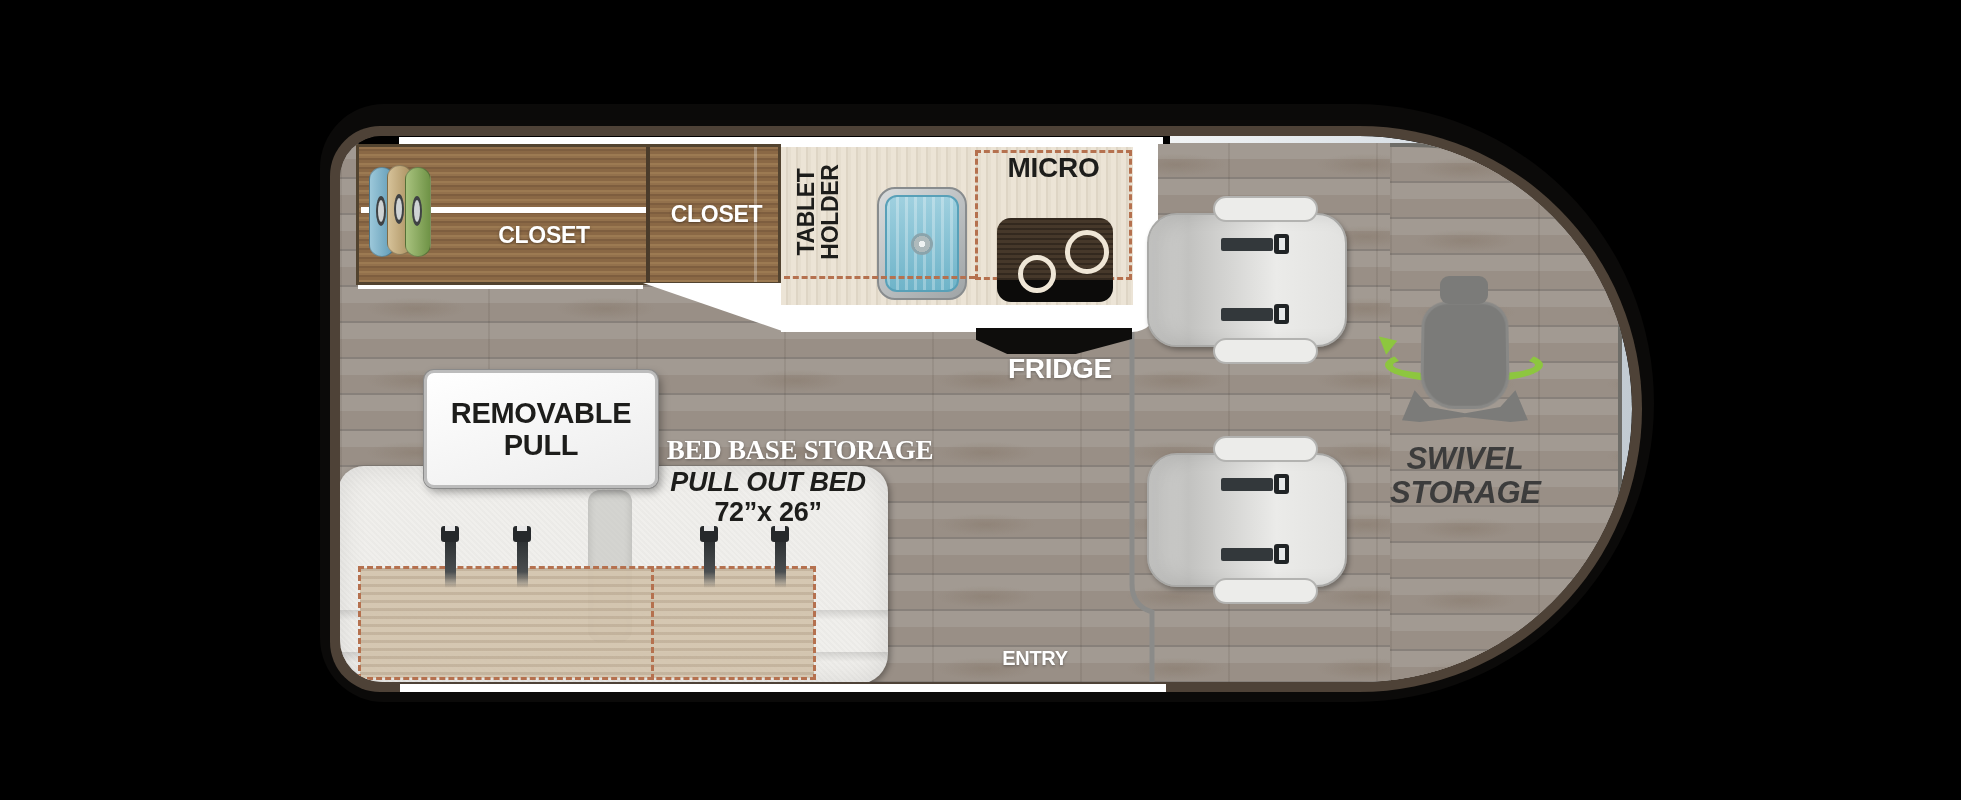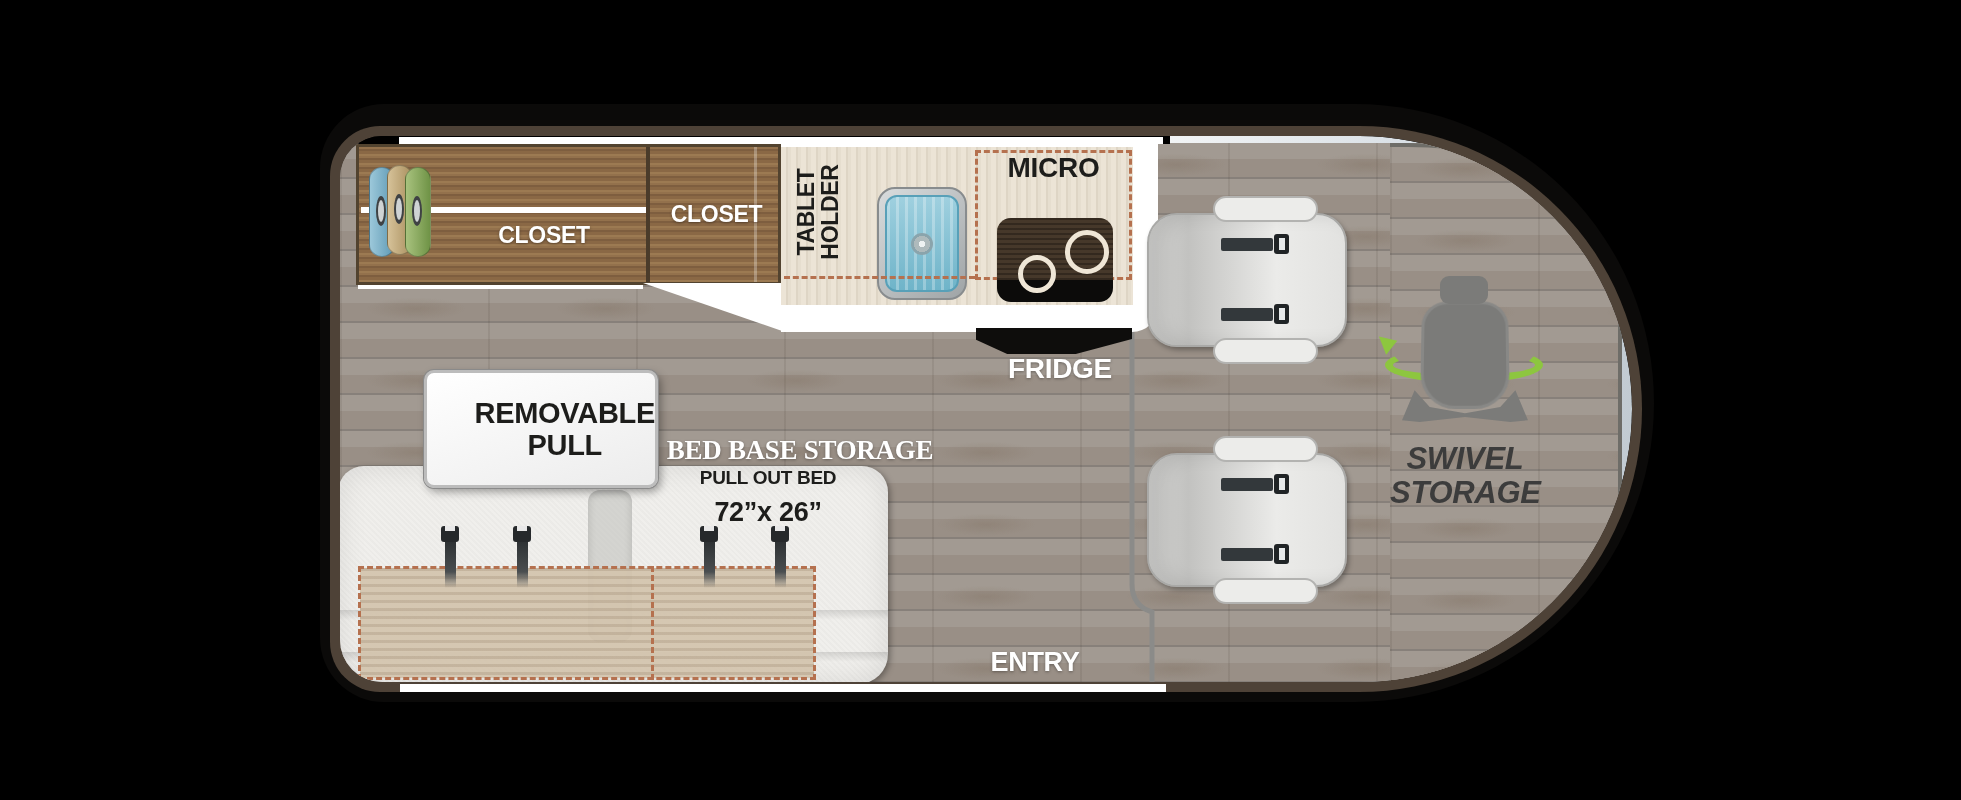--- a/index.html
+++ b/index.html
@@ -112,21 +112,21 @@
   .belt-strap{width:11px;height:46px;margin:0 auto;
               background:linear-gradient(180deg,#2e3234,#4a4e50 65%,rgba(74,78,80,0));}
   #pull-out-bed-label{position:absolute;left:320px;top:2px;width:220px;}
   #bed-size-label{position:absolute;left:320px;top:32px;width:220px;}
   #bed-storage-label{left:325px;top:300px;width:270px;}
 
   
   #table-sign{left:84px;top:234px;width:234px;height:118px;box-sizing:border-box;border-radius:10px;
               background:linear-gradient(160deg,#ffffff,#ececec);
               border:3px solid #bcbcbc;box-shadow:0 0 0 1px #8a8a8a,3px 4px 8px rgba(0,0,0,0.35);
-              display:flex;align-items:center;justify-content:flex-end;}
+              display:flex;align-items:center;justify-content:center;}
 
   
   #entry-label{left:630px;top:512px;width:130px;}
 
   
   .seat{position:absolute;left:807px;width:206px;height:172px;}
   .seat-body{position:absolute;left:0;top:19px;width:200px;height:134px;border-radius:30px;
              box-sizing:border-box;border:2px solid #a9a9a7;
              background:linear-gradient(90deg,#d4d4d2 0%,#c2c2c0 20%,#ebebe9 65%,#e2e2e0 100%);
              box-shadow:inset 14px 0 18px rgba(0,0,0,0.10),2px 3px 5px rgba(0,0,0,0.30);}
@@ -247,34 +247,34 @@
       </div>
       <div class="belt" style="left:362px;top:57px;">
         <div class="belt-head"></div>
         <div class="belt-strap"></div>
       </div>
       <div class="belt" style="left:433px;top:57px;">
         <div class="belt-head"></div>
         <div class="belt-strap"></div>
       </div>
 
-      <div class="lbl lbl-dark ctr" id="pull-out-bed-label" style="font-size:19px;">PULL OUT BED</div>
+      <div class="lbl lbl-dark ctr" id="pull-out-bed-label" style="font-size:27px;font-style:italic;">PULL OUT BED</div>
       <div class="lbl lbl-dark ctr" id="bed-size-label" style="font-size:27px;">72”x 26”</div>
     </div>
 
     <div class="abs lbl lbl-white ctr" id="bed-storage-label" style="font-size:27px;font-family:Liberation Serif, serif;">BED BASE STORAGE</div>
 
     <div class="abs" id="table-sign">
       <div class="lbl lbl-dark ctr" style="font-size:29px;line-height:32px;">
         <div>REMOVABLE</div>
         <div>PULL</div>
       </div>
     </div>
 
-    <div class="abs lbl lbl-white ctr" id="entry-label" style="font-size:27px;">ENTRY</div>
+    <div class="abs lbl lbl-white ctr" id="entry-label" style="font-size:20px;">ENTRY</div>
 
     <div class="seat" style="top:58px;">
       <div class="seat-body"></div>
       <div class="seat-pill top"></div>
       <div class="seat-pill bottom"></div>
       <div class="seat-belt" style="top:40px;">
         <div class="seat-strap"></div>
         <div class="seat-buckle"></div>
       </div>
       <div class="seat-belt" style="top:110px;">

